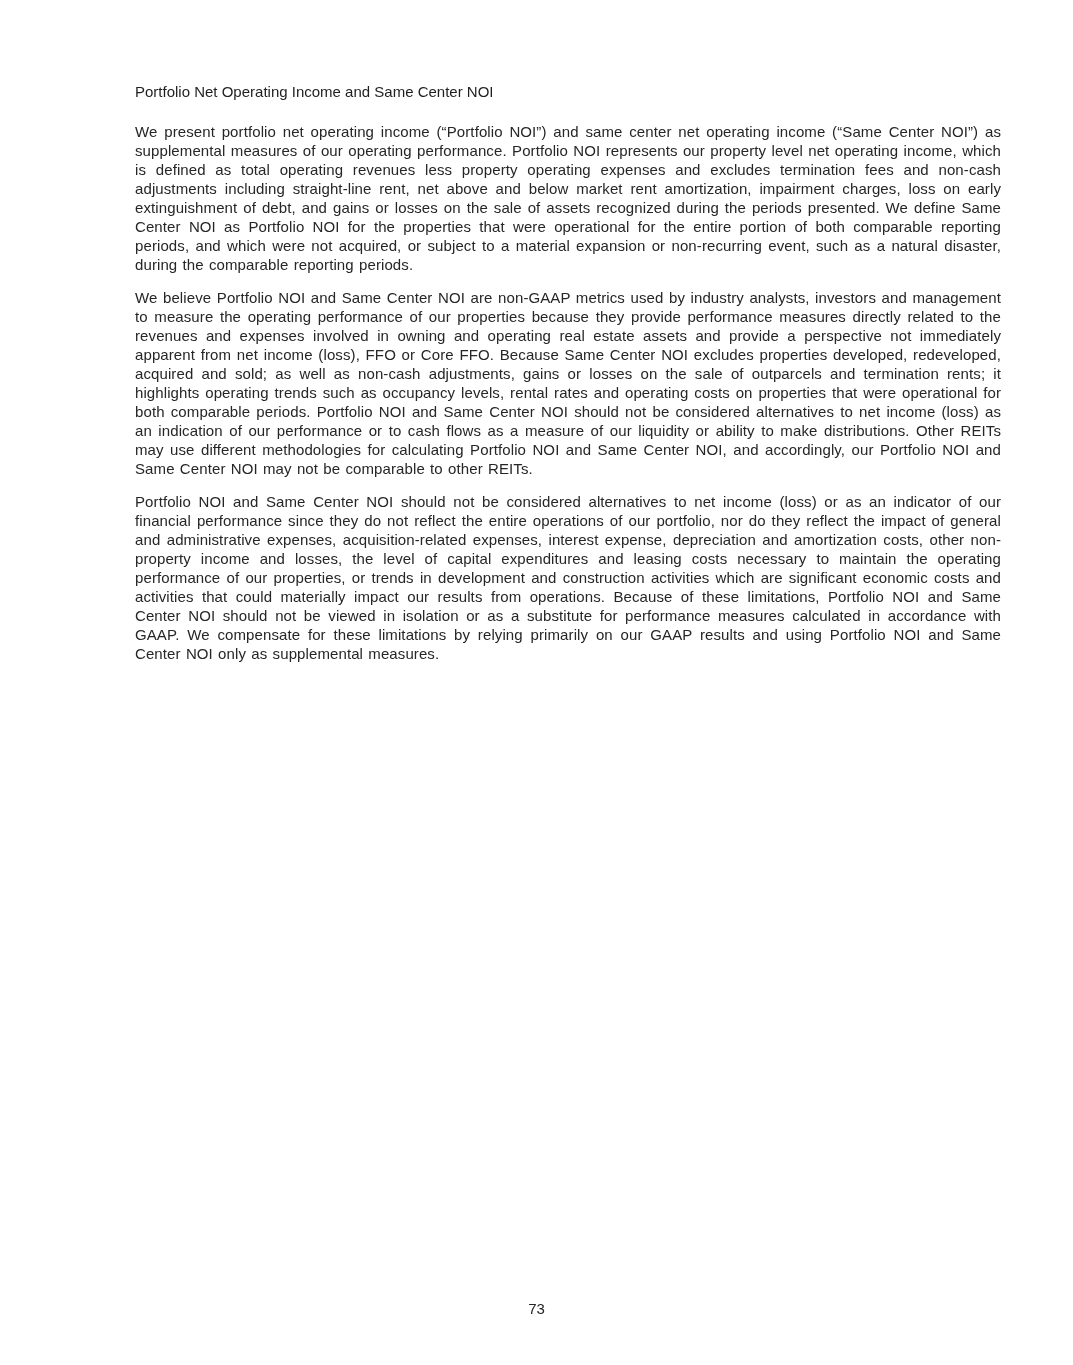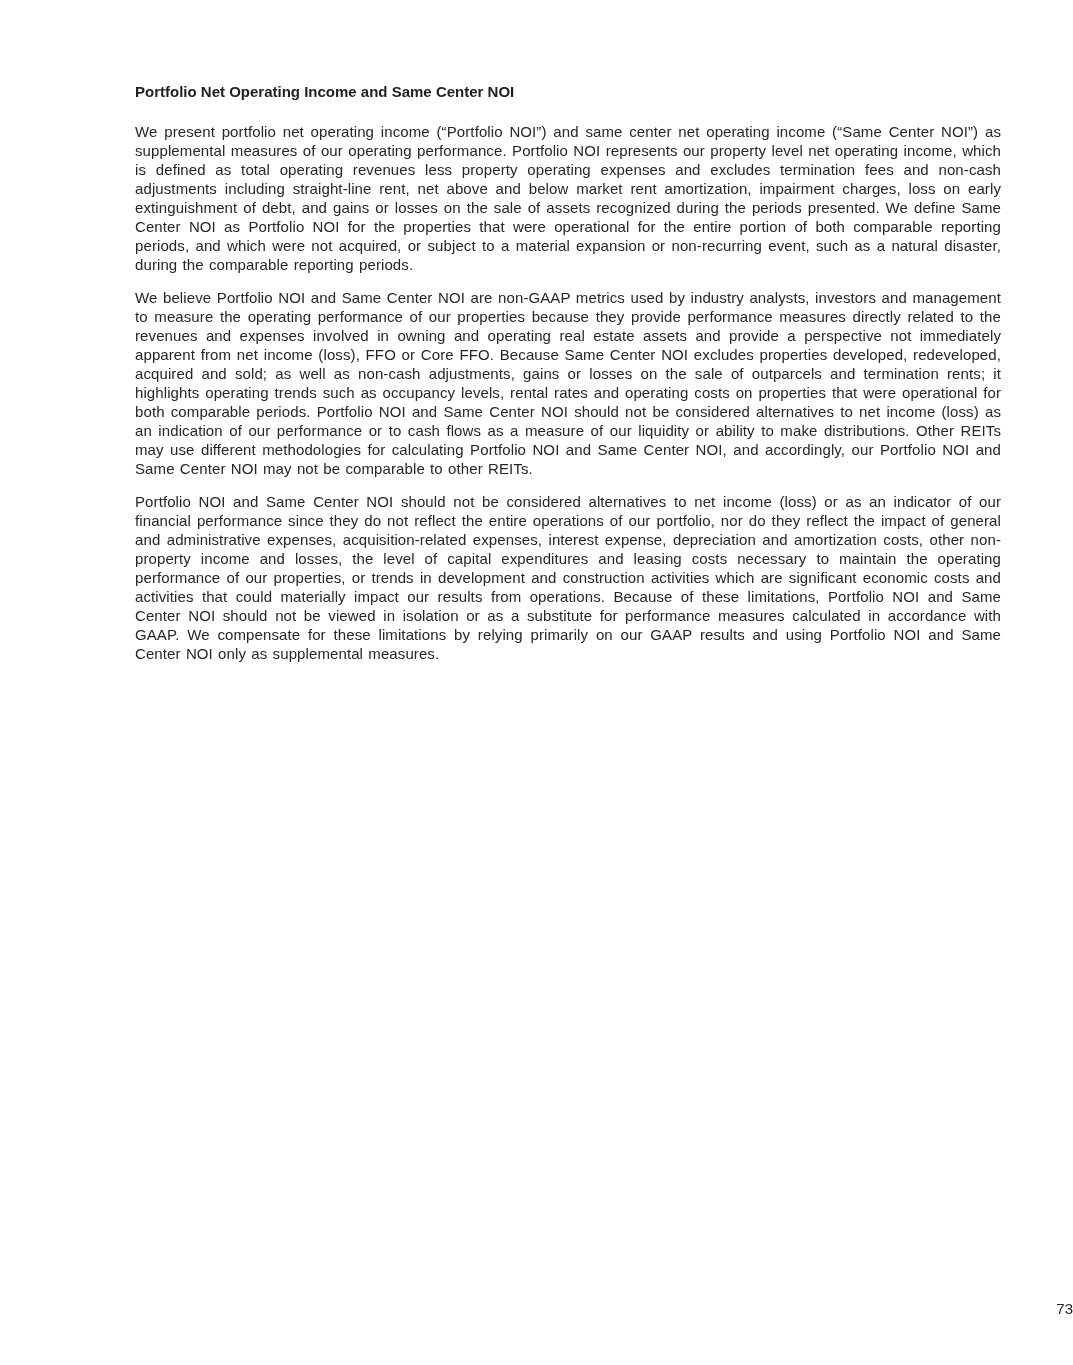--- a/index.html
+++ b/index.html
@@ -17,39 +17,39 @@
     overflow: hidden;
   }
   .content {
     position: absolute;
     top: 82px;
     left: 135px;
     width: 866px;
   }
   .heading {
     font-size: 15px;
-    font-weight: bold;
+    font-weight: normal;
     margin: 0 0 21px 0;
     line-height: 19px;
     color: #1f1f1f;
   }
   .para {
     font-size: 15px;
     line-height: 19px;
     text-align: justify;
     margin: 0 0 14px 0;
     letter-spacing: 0.1px;
     word-spacing: 1px;
   }
   .footer {
     position: absolute;
     left: 0;
     width: 100%;
     top: 1300px;
-    text-align: right;
+    text-align: center;
     font-size: 15px;
     color: #262626;
   }
 </style>
 </head>
 <body>
 
 <div class="page">
   <div class="content">
     <h1 class="heading">Portfolio Net Operating Income and Same Center NOI</h1>

